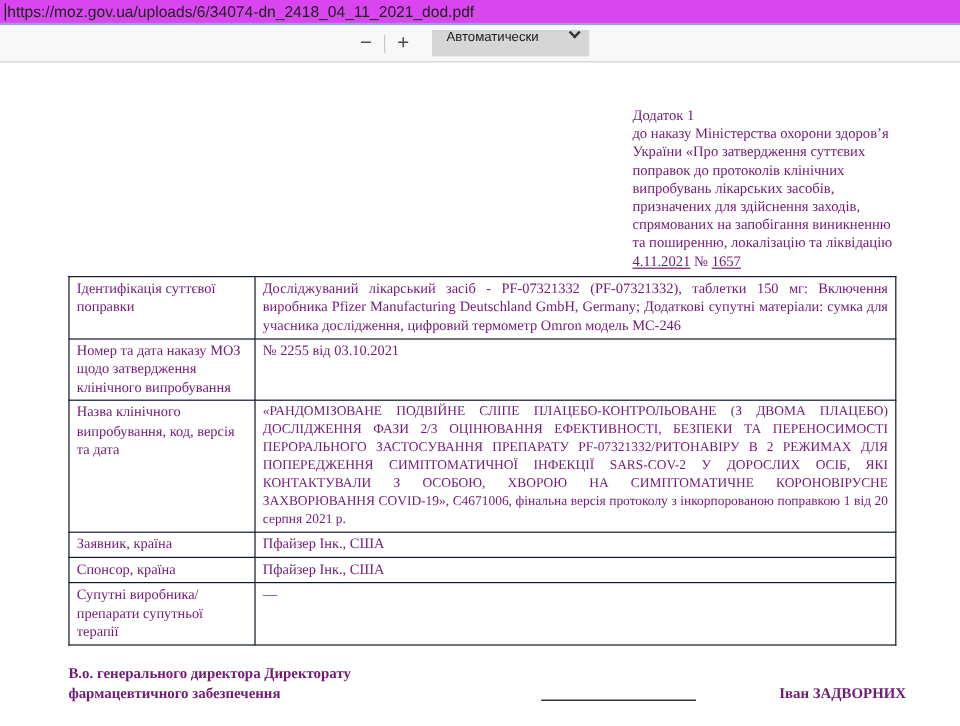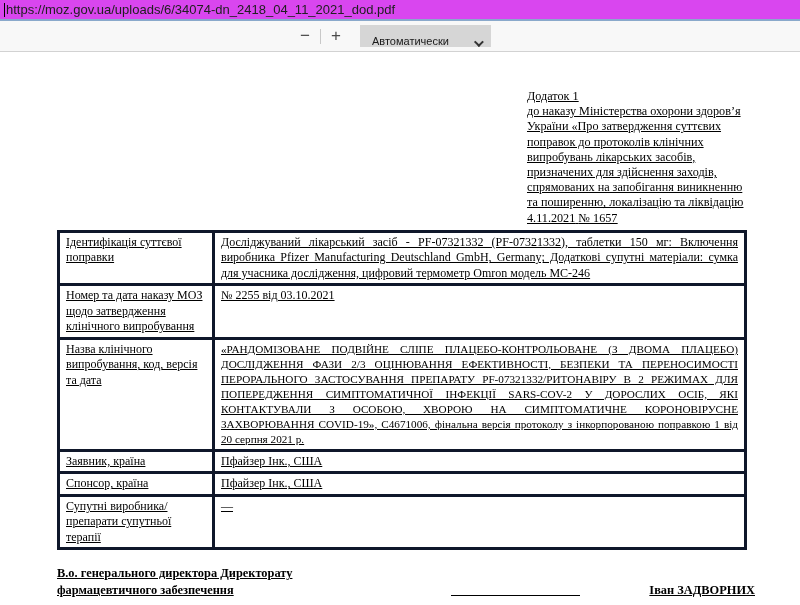--- a/index.html
+++ b/index.html
@@ -37,53 +37,52 @@
     font-size: 17px; line-height: 22px;
     color: #4a4a4a; text-align: center;
     font-family: "Liberation Sans", sans-serif;
     padding: 0; cursor: default;
   }
   .toolbar-sep { width: 1px; height: 15px; background: #c8c8c8; margin: 0 3px; }
   .zoom-select {
     margin-left: 12px;
     width: 131px; height: 22px;
     background: #d6d6d6;
-    display: flex; align-items: flex-end; justify-content: space-between;
+    display: flex; align-items: flex-start; justify-content: space-between;
     padding: 0 10px 0 12px;
     font-size: 11px; color: #1a1a1a;
     cursor: default;
   }
   .chevron-down {
     width: 7px; height: 7px;
     border-right: 2px solid #333;
     border-bottom: 2px solid #333;
     transform: rotate(45deg) translateY(-2px);
   }
 
   
   .doc {
     font-family: "Liberation Serif", serif;
-    color: #000000;
-    text-decoration: underline;
+    color: #701a75;
   }
   .annex-block {
     margin: 37px 0 0 527px;
     font-size: 12.2px; line-height: 15.2px;
   }
   .annex-line { white-space: nowrap; }
   .u { text-decoration: underline; }
 
   table.doc-table {
     margin: 4px 0 0 57px;
     width: 690px;
     border-collapse: collapse;
     font-size: 12px; line-height: 15.5px;
   }
   .doc-table td {
-    border: 3px solid #0f172a;
+    border: 1px solid #0f172a;
     vertical-align: top;
     padding: 2px 6px;
   }
   .doc-table td.label-cell { width: 155px; }
   .val-justify { text-align: justify; }
   .r1 td { height: 52px; }
   .r2 td { height: 50px; }
   .r3 td { height: 100px; }
   .r3 td.value-cell { font-size: 11.2px; line-height: 15px; }
   .r4 td { height: 21px; }

